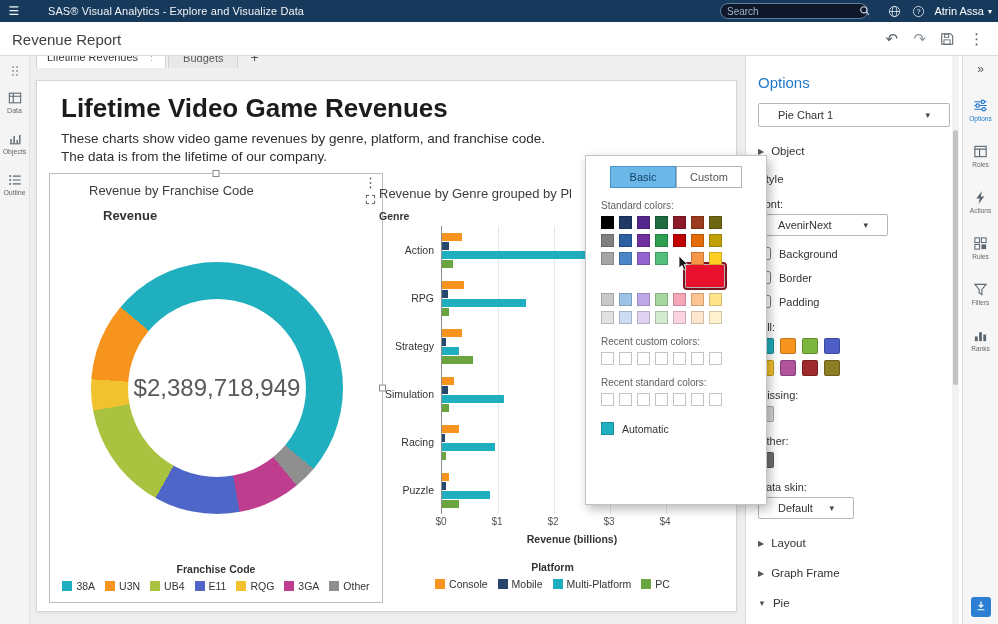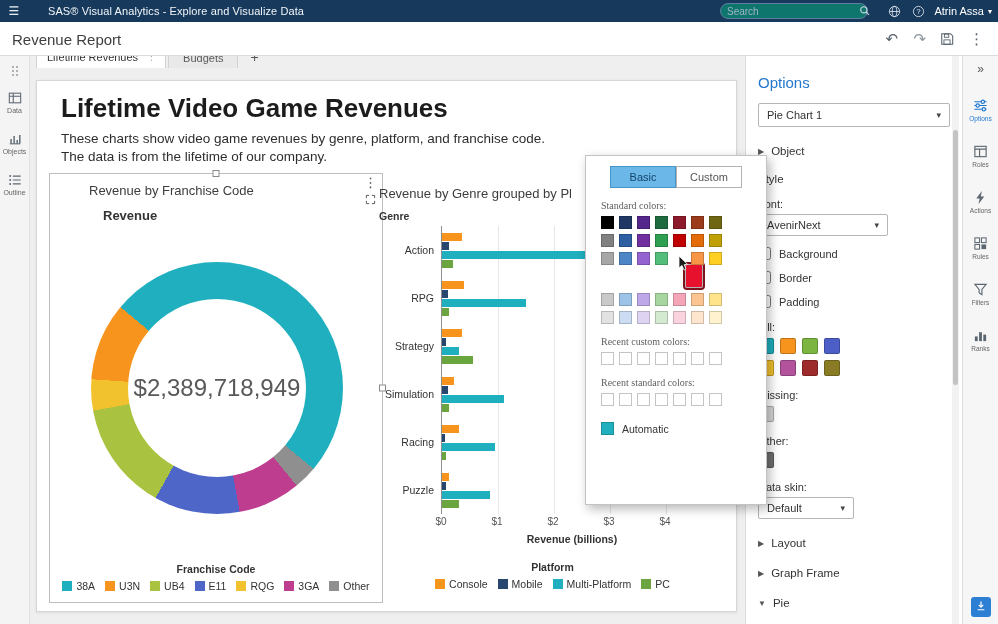--- a/index.html
+++ b/index.html
@@ -4,21 +4,21 @@
 <style>
   * { box-sizing: border-box; margin: 0; padding: 0; }
   html,body { width: 998px; height: 624px; overflow: hidden; }
   body { font-family: "Liberation Sans", sans-serif; background: #ececec; position: relative; }
   .app { position: absolute; inset: 0; background: #efefef; }
 
   
   .topbar { position: absolute; top:0; left:0; right:0; height:22px; background:#17395c; color:#fff; display:flex; align-items:center; z-index:50; }
   .hamburger { width:28px; text-align:center; font-size:12px; color:#e8eef4; cursor:pointer; }
   .app-title { font-size:11px; color:#f2f5f8; margin-left:20px; letter-spacing:.1px; }
-  .search-wrap { position:absolute; right:130px; top:3px; width:148px; height:16px; border:1px solid #5d7e9e; border-radius:8px; background:#0f766e; display:flex; align-items:center; padding:0 6px; }
+  .search-wrap { position:absolute; right:130px; top:3px; width:148px; height:16px; border:1px solid #5d7e9e; border-radius:8px; background:#0f172a; display:flex; align-items:center; padding:0 6px; }
   .search-wrap input { flex:1; background:transparent; border:none; outline:none; color:#d7e1ea; font-size:10px; font-family:"Liberation Sans",sans-serif; }
   .search-wrap input::placeholder { color:#9fb4c6; }
   .tb-icon { position:absolute; top:3px; width:16px; height:16px; display:flex; align-items:center; justify-content:center; color:#e6edf3; }
   .user-chip { position:absolute; right:6px; top:0; height:22px; display:flex; align-items:center; gap:4px; font-size:11px; color:#fff; }
 
   
   .rheader { position:absolute; top:22px; left:0; right:0; height:34px; background:#fff; border-bottom:1px solid #dcdcdc; z-index:40; }
   .rtitle { position:absolute; left:12px; top:9px; font-size:15px; color:#3f3f3f; }
   .rh-icon { position:absolute; top:8px; font-size:15px; color:#55606a; line-height:18px; cursor:pointer; }
 
@@ -75,33 +75,33 @@
   .ticks { position:relative; height:14px; margin-left:62px; width:262px; font-size:10px; color:#555; }
   .tick { position:absolute; top:2px; transform:translateX(-50%); }
   .bar-xlabel { margin-left:62px; width:262px; text-align:center; font-size:10.5px; font-weight:bold; color:#333; margin-top:5px; }
   .bar-legend { margin-top:16px; text-align:center; }
 
   
   .popup { position:absolute; left:585px; top:155px; width:182px; height:350px; background:#fff; border:1px solid #c3c3c3; box-shadow:3px 4px 10px rgba(0,0,0,.28); z-index:60; }
   .ptabs { display:flex; justify-content:center; margin-top:10px; }
   .ptab { width:66px; height:22px; display:flex; align-items:center; justify-content:center; font-size:11px; border:1px solid #b3b3b3; background:#fff; color:#555; cursor:pointer; }
   .ptab.on { background:#6ab7e8; border-color:#4694cc; color:#15456b; }
-  .plabel { margin:12px 0 5px 15px; font-size:10px; color:#5f5f5f;font-family:Liberation Serif, serif; }
+  .plabel { margin:12px 0 5px 15px; font-size:10px; color:#5f5f5f; }
   .pgrid { margin-left:15px; display:grid; grid-template-columns:repeat(7,13px); gap:5px; width:130px; }
   .psw { width:13px; height:13px; border:1px solid rgba(0,0,0,.18); cursor:pointer; }
   .psw.empty { background:#fff; border:1px solid #c4c4c4; }
   .psw.sel { outline:2px solid #7e1320; outline-offset:0; }
   .auto-row { display:flex; align-items:center; gap:8px; margin:16px 0 0 15px; font-size:10.5px; color:#333; }
   .auto-sw { width:13px; height:13px; border:1px solid rgba(0,0,0,.18); }
   .cursor { position:absolute; left:92px; top:100px; z-index:5; }
 
   
   .opanel { position:absolute; left:745px; top:56px; bottom:0; width:217px; background:#fff; border-left:1px solid #ddd; z-index:12; }
   .op-title { padding:18px 0 0 12px; font-size:15px; color:#2478cc; }
-  .sel { margin:12px 12px 0 12px; height:24px; border:1px solid #b5b5b5; border-radius:2px; display:flex; align-items:center; justify-content:space-between; padding:0 8px; font-size:11px; color:#333; background:#fff; cursor:pointer; }
+  .sel { margin:12px 12px 0 12px; height:24px; border:1px solid #b5b5b5; border-radius:2px; display:flex; align-items:center; justify-content:space-between; padding:0 19px; font-size:11px; color:#333; background:#fff; cursor:pointer; }
   .sel .car { font-size:9px; color:#444; }
   .secrow { display:flex; align-items:center; gap:7px; margin:18px 0 0 12px; font-size:11.5px; color:#333; cursor:pointer; }
   .secrow .car { font-size:8px; color:#555; }
   .plain-label { margin:16px 0 0 12px; font-size:11.5px; color:#333; }
   .flabel { margin:13px 0 4px 12px; font-size:11px; color:#333; }
   .sel.narrow { width:130px; margin-top:2px; height:22px; }
   .sel.tiny { width:96px; margin-top:2px; height:22px; }
   .chkwrap { margin-top:4px; }
   .chk { display:flex; align-items:center; gap:8px; margin:11px 0 0 12px; font-size:11px; color:#333; cursor:pointer; }
   .chk input { width:13px; height:13px; }

